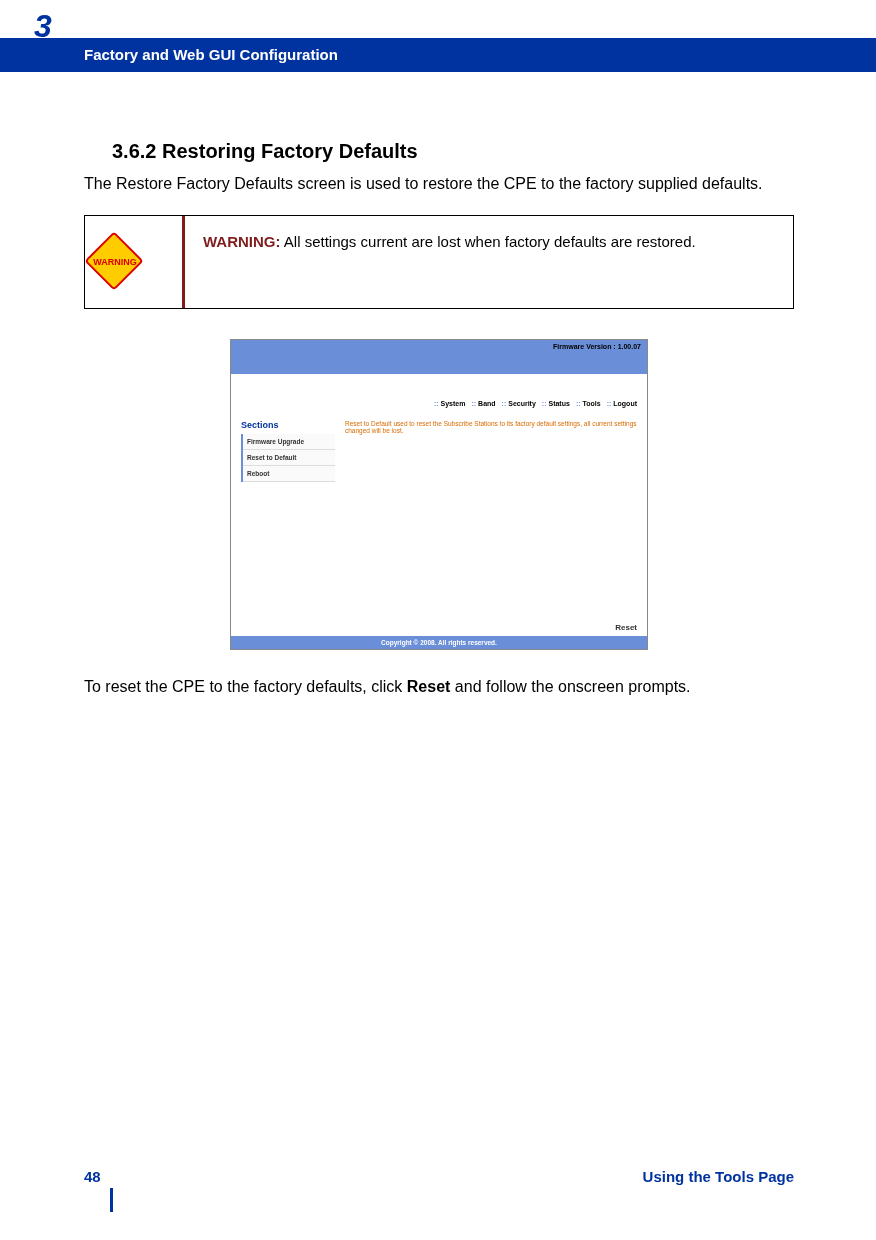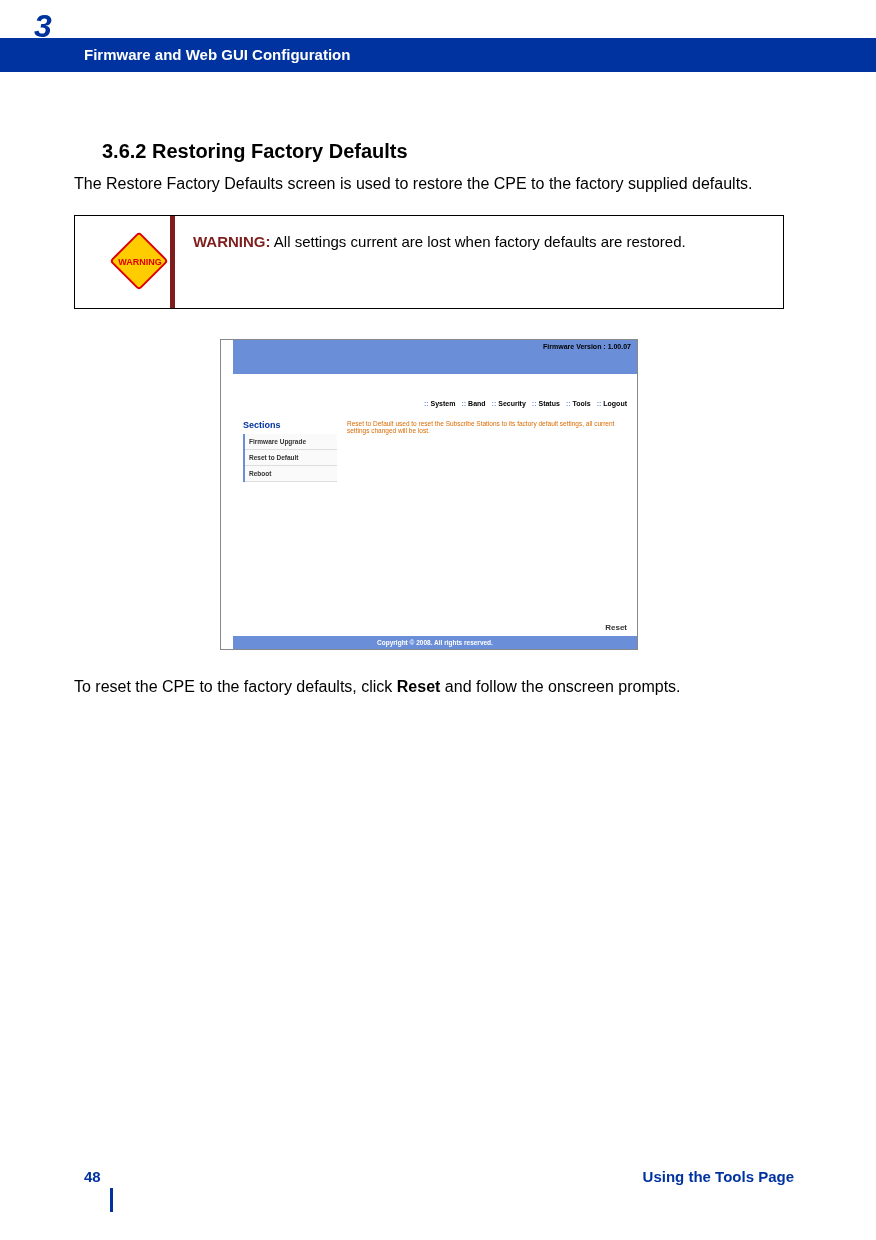--- a/index.html
+++ b/index.html
@@ -30,21 +30,21 @@
     background: #0033a0;
     color: #fff;
     font-weight: bold;
     font-size: 15px;
     padding-left: 84px;
     line-height: 34px;
   }
   .body-content {
     position: absolute;
     top: 140px;
-    left: 74px;
+    left: 84px;
     width: 710px;
   }
   .section-heading {
     font-size: 20px;
     font-weight: bold;
     color: #000;
     margin-left: 28px;
     margin-bottom: 10px;
   }
   .para {
@@ -55,24 +55,24 @@
   }
   .warning-box {
     border: 1px solid #000;
     width: 710px;
     height: 94px;
     display: flex;
     margin-bottom: 30px;
   }
   .warning-icon-cell {
     width: 100px;
-    border-right: 5px solid #7f1d1d;
+    border-right: 3px solid #7f1d1d;
     display: flex;
     align-items: center;
-    justify-content: flex-end;
+    justify-content: flex-start;
   }
   .diamond {
     width: 60px;
     height: 60px;
     position: relative;
   }
   .diamond-inner {
     width: 42px;
     height: 42px;
     background: #ffcc00;
@@ -105,21 +105,20 @@
   .warning-label {
     color: #7f1d1d;
     font-weight: bold;
   }
   
   .screenshot {
     width: 418px;
     margin: 0 auto 26px auto;
     border: 1px solid #888;
     font-size: 7px;
-    padding-left: 12px;
   }
   .ss-topbar {
     height: 34px;
     background: #6a8ed8;
     text-align: right;
     color: #000;
     font-weight: bold;
     font-size: 7px;
     padding: 3px 6px 0 0;
   }
@@ -211,21 +210,21 @@
     left: 110px;
     width: 3px;
     height: 24px;
     background: #0033a0;
   }
 </style>
 </head>
 <body>
 
 <div class="chapter-num">3</div>
-<div class="blue-bar">Firmware and Web GUI Configuration</div>
+<div class="blue-bar">Factory and Web GUI Configuration</div>
 
 <div class="body-content">
 
   <div class="section-heading">3.6.2 Restoring Factory Defaults</div>
   <div class="para">The Restore Factory Defaults screen is used to restore the CPE to the factory supplied defaults.</div>
 
   <div class="warning-box">
     <div class="warning-icon-cell">
       <div class="diamond">
         <div class="diamond-inner"></div>

